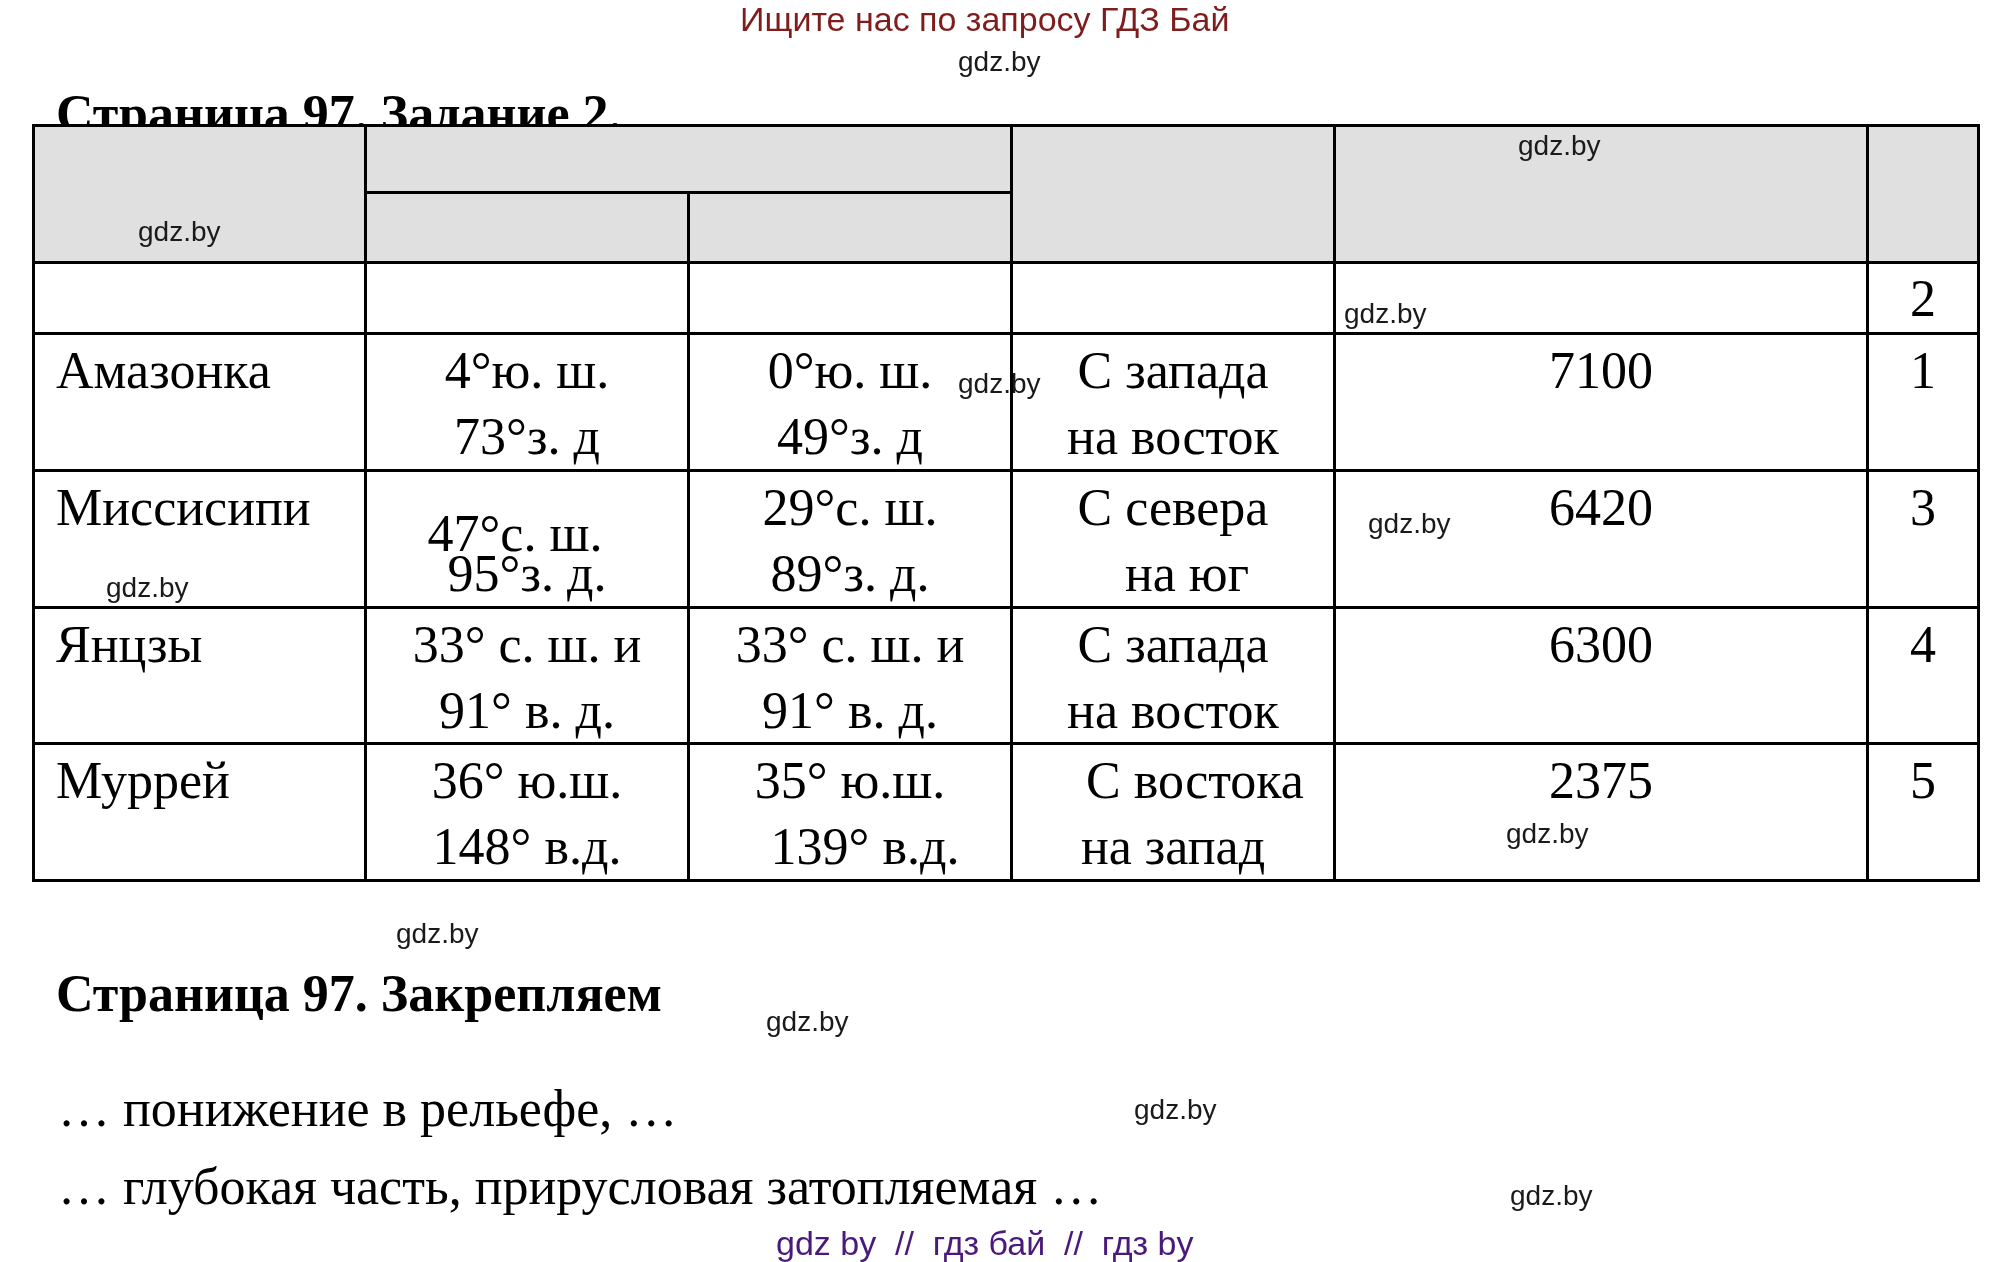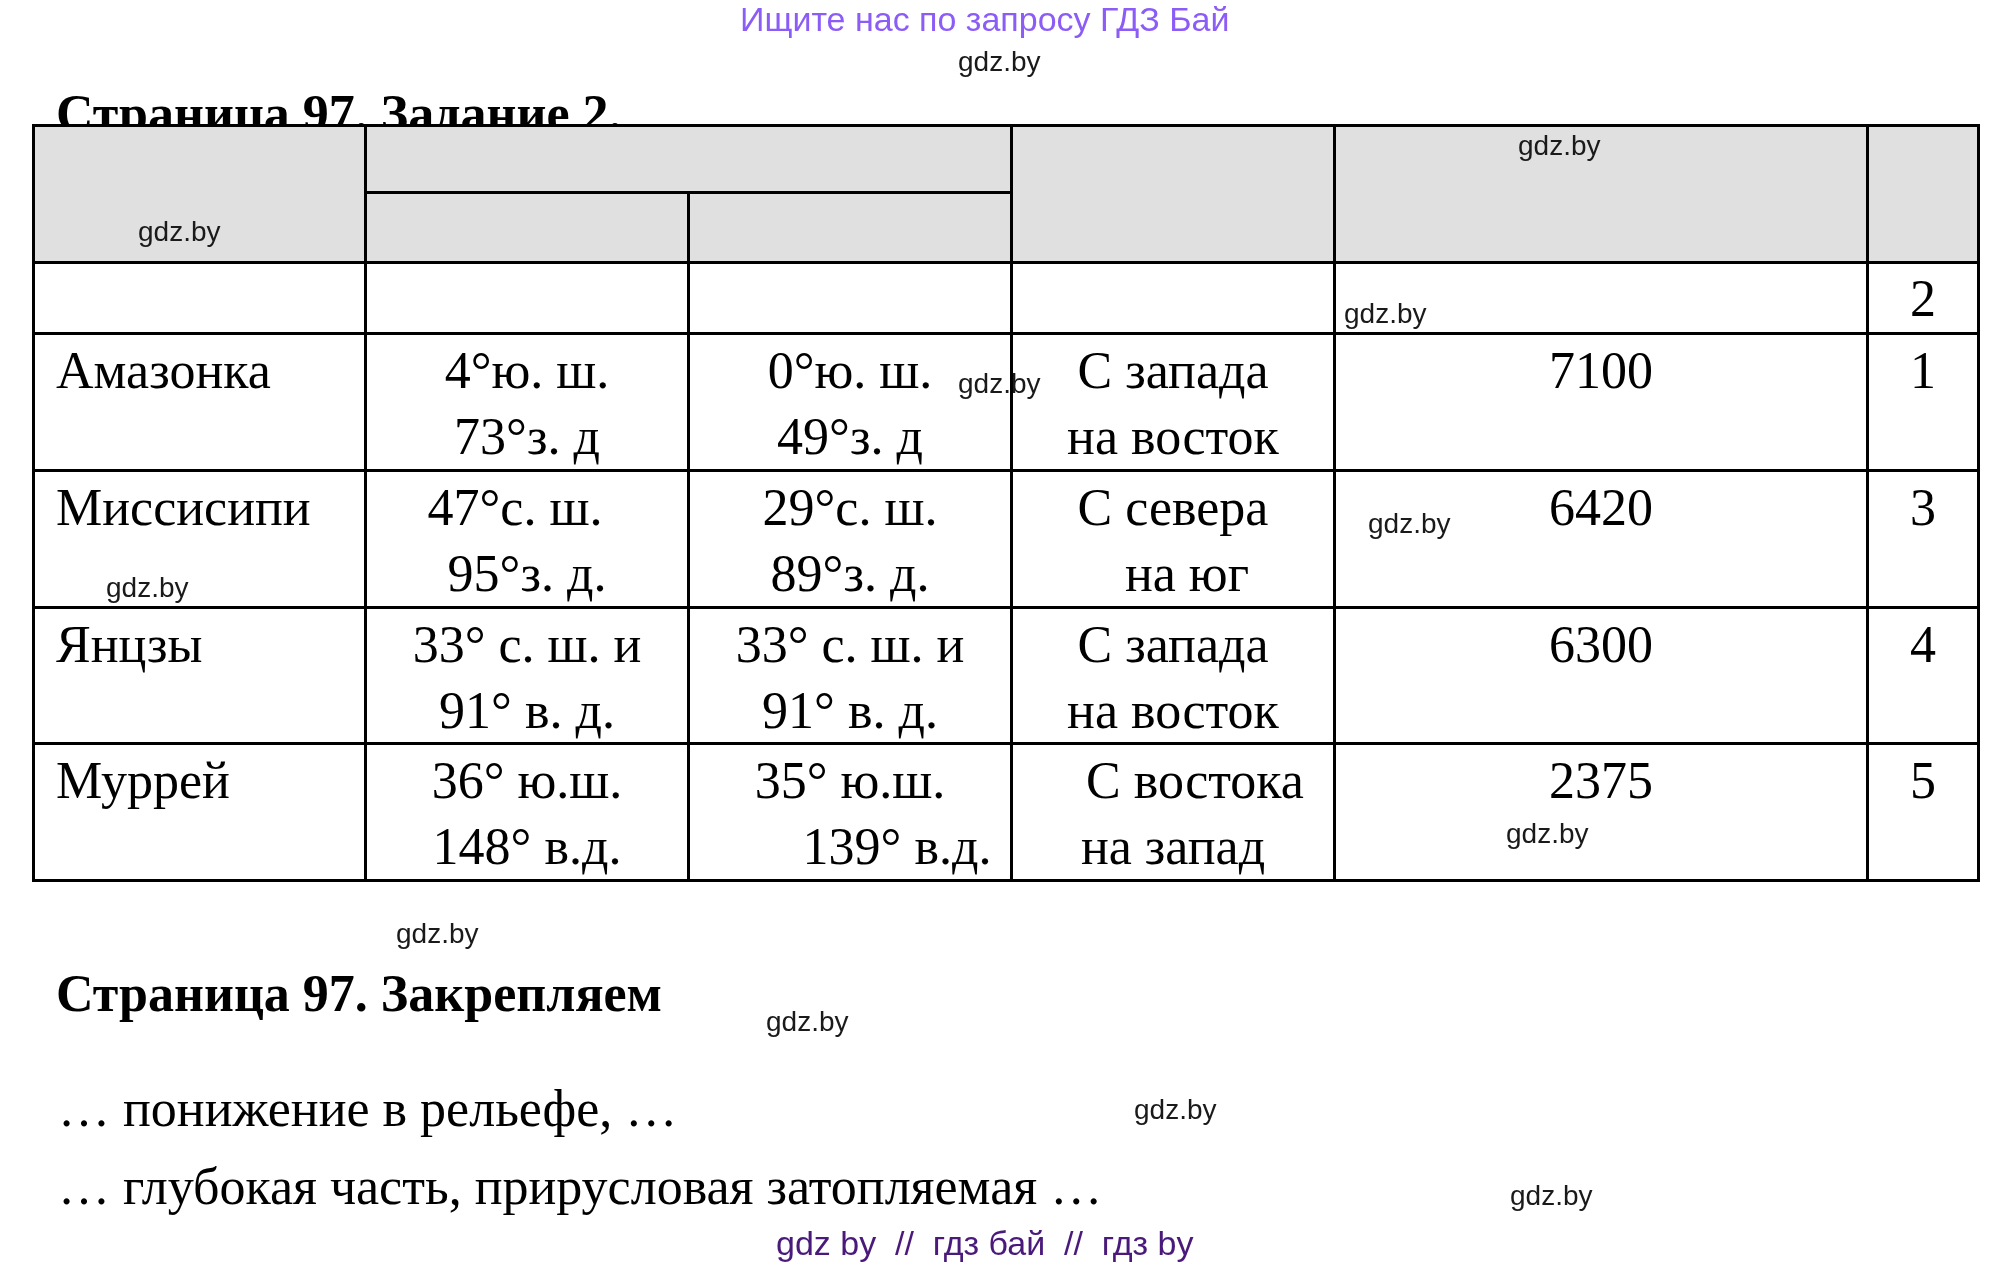--- a/index.html
+++ b/index.html
@@ -1,20 +1,20 @@
 <!DOCTYPE html>
 <html><head>
 <meta charset="utf-8">
 <style>
   html, body { margin:0; padding:0; background:#fff; }
   body { width:1996px; height:1262px; position:relative; overflow:hidden; }
   .serif { font-family: "Liberation Serif", "DejaVu Serif", serif; color:#000; }
   .sans { font-family: "Liberation Sans", "DejaVu Sans", sans-serif; }
   .abs { position:absolute; }
-  .promo { left:740px; top:0px; font-size:34px; color:#8b5cf6; white-space:nowrap; }
+  .promo { left:740px; top:0px; font-size:34px; color:#7f1d1d; white-space:nowrap; }
   .wm { font-size:28px; color:#1a1a1a; white-space:nowrap; }
   .h1 { font-weight:bold; font-size:52px; white-space:nowrap; letter-spacing:0px; }
   .footer { font-size:34px; color:#4a1a7a; white-space:nowrap; }
   .line { position:absolute; background:#000; }
   .hdr-fill { position:absolute; background:#e0e0e0; }
   .cell { position:absolute; font-size:52px; line-height:66px; white-space:nowrap; }
   .center { text-align:center; }
   .body-text { font-size:52px; white-space:nowrap;margin-top:35px; }
 </style>
 </head>
@@ -54,21 +54,21 @@
     <div class="cell serif center" style="left:690px; top:338px; width:320px;">0°ю. ш.</div>
     <div class="cell serif center" style="left:690px; top:404px; width:320px;">49°з. д</div>
     <div class="cell serif center" style="left:1013px; top:338px; width:320px;">С запада</div>
     <div class="cell serif center" style="left:1013px; top:404px; width:320px;">на восток</div>
     <div class="cell serif center" style="left:1336px; top:338px; width:530px;">7100</div>
     <div class="cell serif center" style="left:1869px; top:338px; width:108px;">1</div>
   </div>
 
   <div>
     <div class="cell serif" style="left:56px; top:475px;">Миссисипи</div>
-    <div class="cell serif center" style="left:367px; top:475px; width:296px;">47°с. ш.</div>
+    <div class="cell serif center" style="left:367px; top:501px; width:296px;">47°с. ш.</div>
     <div class="cell serif center" style="left:367px; top:541px; width:320px;">95°з. д.</div>
     <div class="cell serif center" style="left:690px; top:475px; width:320px;">29°с. ш.</div>
     <div class="cell serif center" style="left:690px; top:541px; width:320px;">89°з. д.</div>
     <div class="cell serif center" style="left:1013px; top:475px; width:320px;">С севера</div>
     <div class="cell serif center" style="left:1013px; top:541px; width:272px;margin-left:38px;">на юг</div>
     <div class="cell serif center" style="left:1336px; top:475px; width:530px;">6420</div>
     <div class="cell serif center" style="left:1869px; top:475px; width:108px;">3</div>
   </div>
 
   <div>
@@ -81,21 +81,21 @@
     <div class="cell serif center" style="left:1013px; top:678px; width:320px;">на восток</div>
     <div class="cell serif center" style="left:1336px; top:612px; width:530px;">6300</div>
     <div class="cell serif center" style="left:1869px; top:612px; width:108px;">4</div>
   </div>
 
   <div>
     <div class="cell serif" style="left:56px; top:748px;">Муррей</div>
     <div class="cell serif center" style="left:367px; top:748px; width:320px;">36° ю.ш.</div>
     <div class="cell serif center" style="left:367px; top:814px; width:320px;">148° в.д.</div>
     <div class="cell serif center" style="left:690px; top:748px; width:320px;">35° ю.ш.</div>
-    <div class="cell serif center" style="left:690px; top:814px; width:350px;padding-left:32px;">139° в.д.</div>
+    <div class="cell serif center" style="left:690px; top:814px; width:350px;">139° в.д.</div>
     <div class="cell serif center" style="left:1013px; top:748px; width:364px;">С востока</div>
     <div class="cell serif center" style="left:1013px; top:814px; width:320px;">на запад</div>
     <div class="cell serif center" style="left:1336px; top:748px; width:530px;text-align:center;">2375</div>
     <div class="cell serif center" style="left:1869px; top:748px; width:108px;">5</div>
   </div>
 </div>
 
 <div class="abs sans wm" style="left:958px; top:46px;">gdz.by</div>
 <div class="abs sans wm" style="left:138px; top:216px;">gdz.by</div>
 <div class="abs sans wm" style="left:1518px; top:130px;">gdz.by</div>

